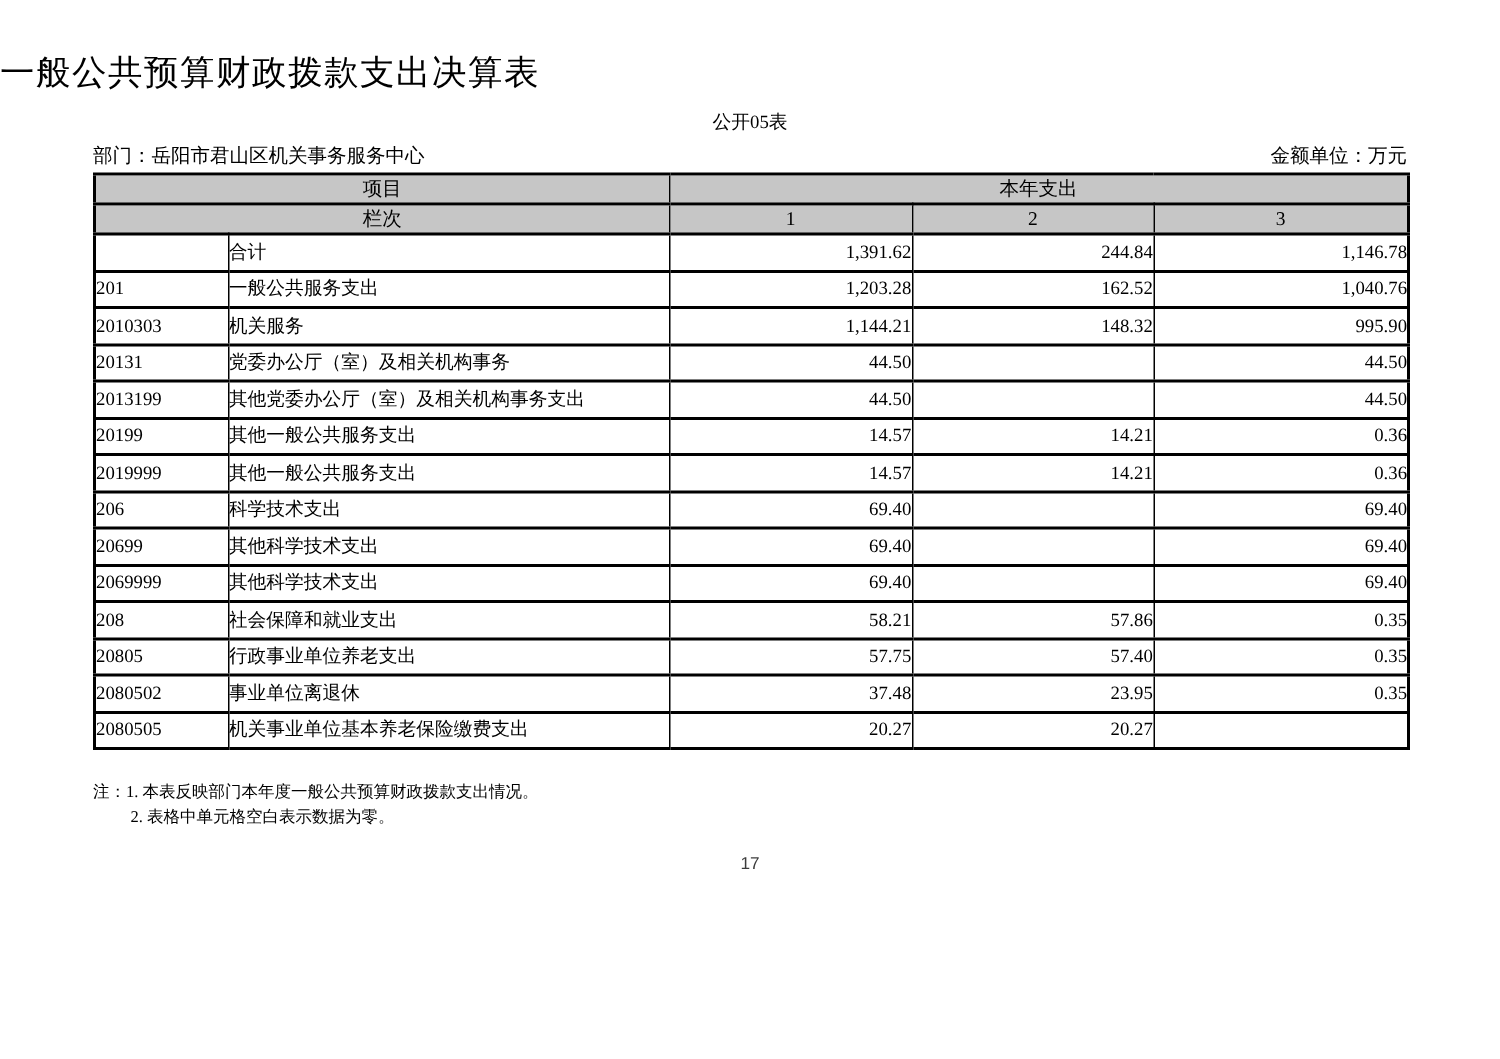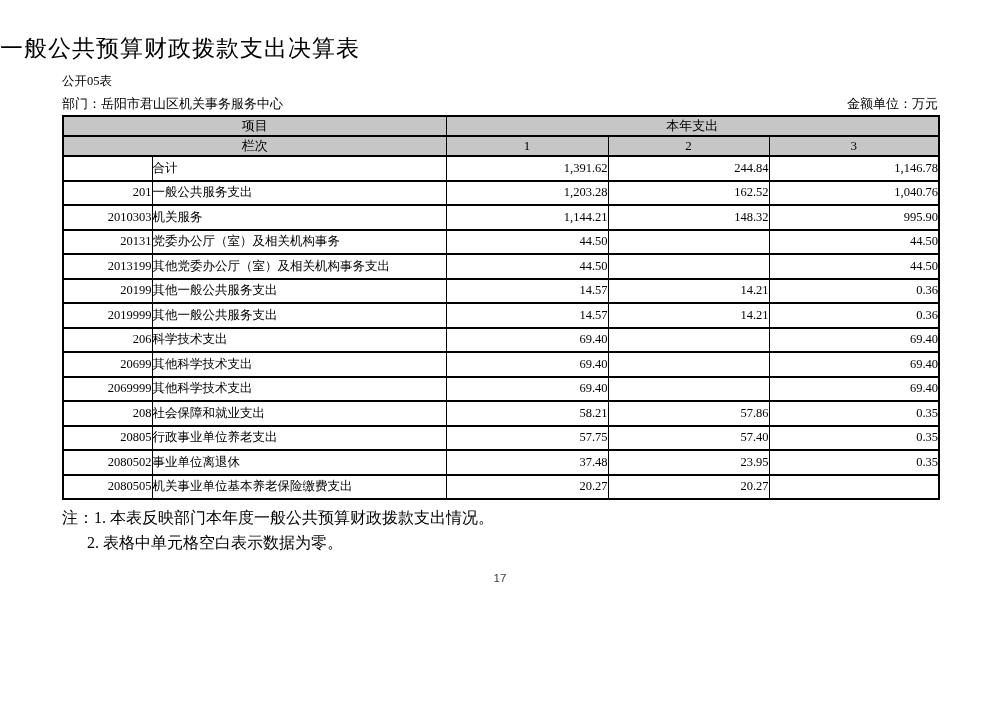--- a/index.html
+++ b/index.html
@@ -12,21 +12,21 @@
     font-family: "Liberation Serif", "DejaVu Serif", serif;
   }
   .page { width: 1000px; height: 706px; position: relative; overflow: hidden; }
 
   .title {
     padding-top: 33px;
     font-size: 23px;
     letter-spacing: 1px;
   }
   .table-code {
-    text-align: left;
+    text-align: center;
     margin: 9px 62px 0 62px;
     font-size: 12.5px;
   }
   .meta-row {
     display: flex;
     justify-content: space-between;
     margin: 5px 62px 2px 62px;
     font-size: 13px;
   }
 
@@ -57,27 +57,27 @@
   tr.h2 th { height: 43px; }
   tr.h3 th { height: 19px; }
   th.pre { white-space: pre-line; line-height: 1.35; }
 
   tbody td {
     height: 24.5px;
     font-size: 12.5px;
     background: #ffffff;
     vertical-align: middle;
   }
-  td.code { text-align: right; }
+  td.code { text-align: left; }
   td.name { text-align: left; padding-left: 4px; }
   td.num  { text-align: right; padding-right: 8px; }
 
   .notes {
-    margin: 6px 62px 0 62px;
-    font-size: 16px;
+    margin: 20px 62px 0 62px;
+    font-size: 11px;
     line-height: 1.55;
   }
   .notes .indent { padding-left: 25px; }
 
   .page-number {
     text-align: center;
     margin-top: 16px;
     font-size: 11.5px;
     color: #3c3c3c;
     font-family: "Liberation Sans", "DejaVu Sans", sans-serif;

